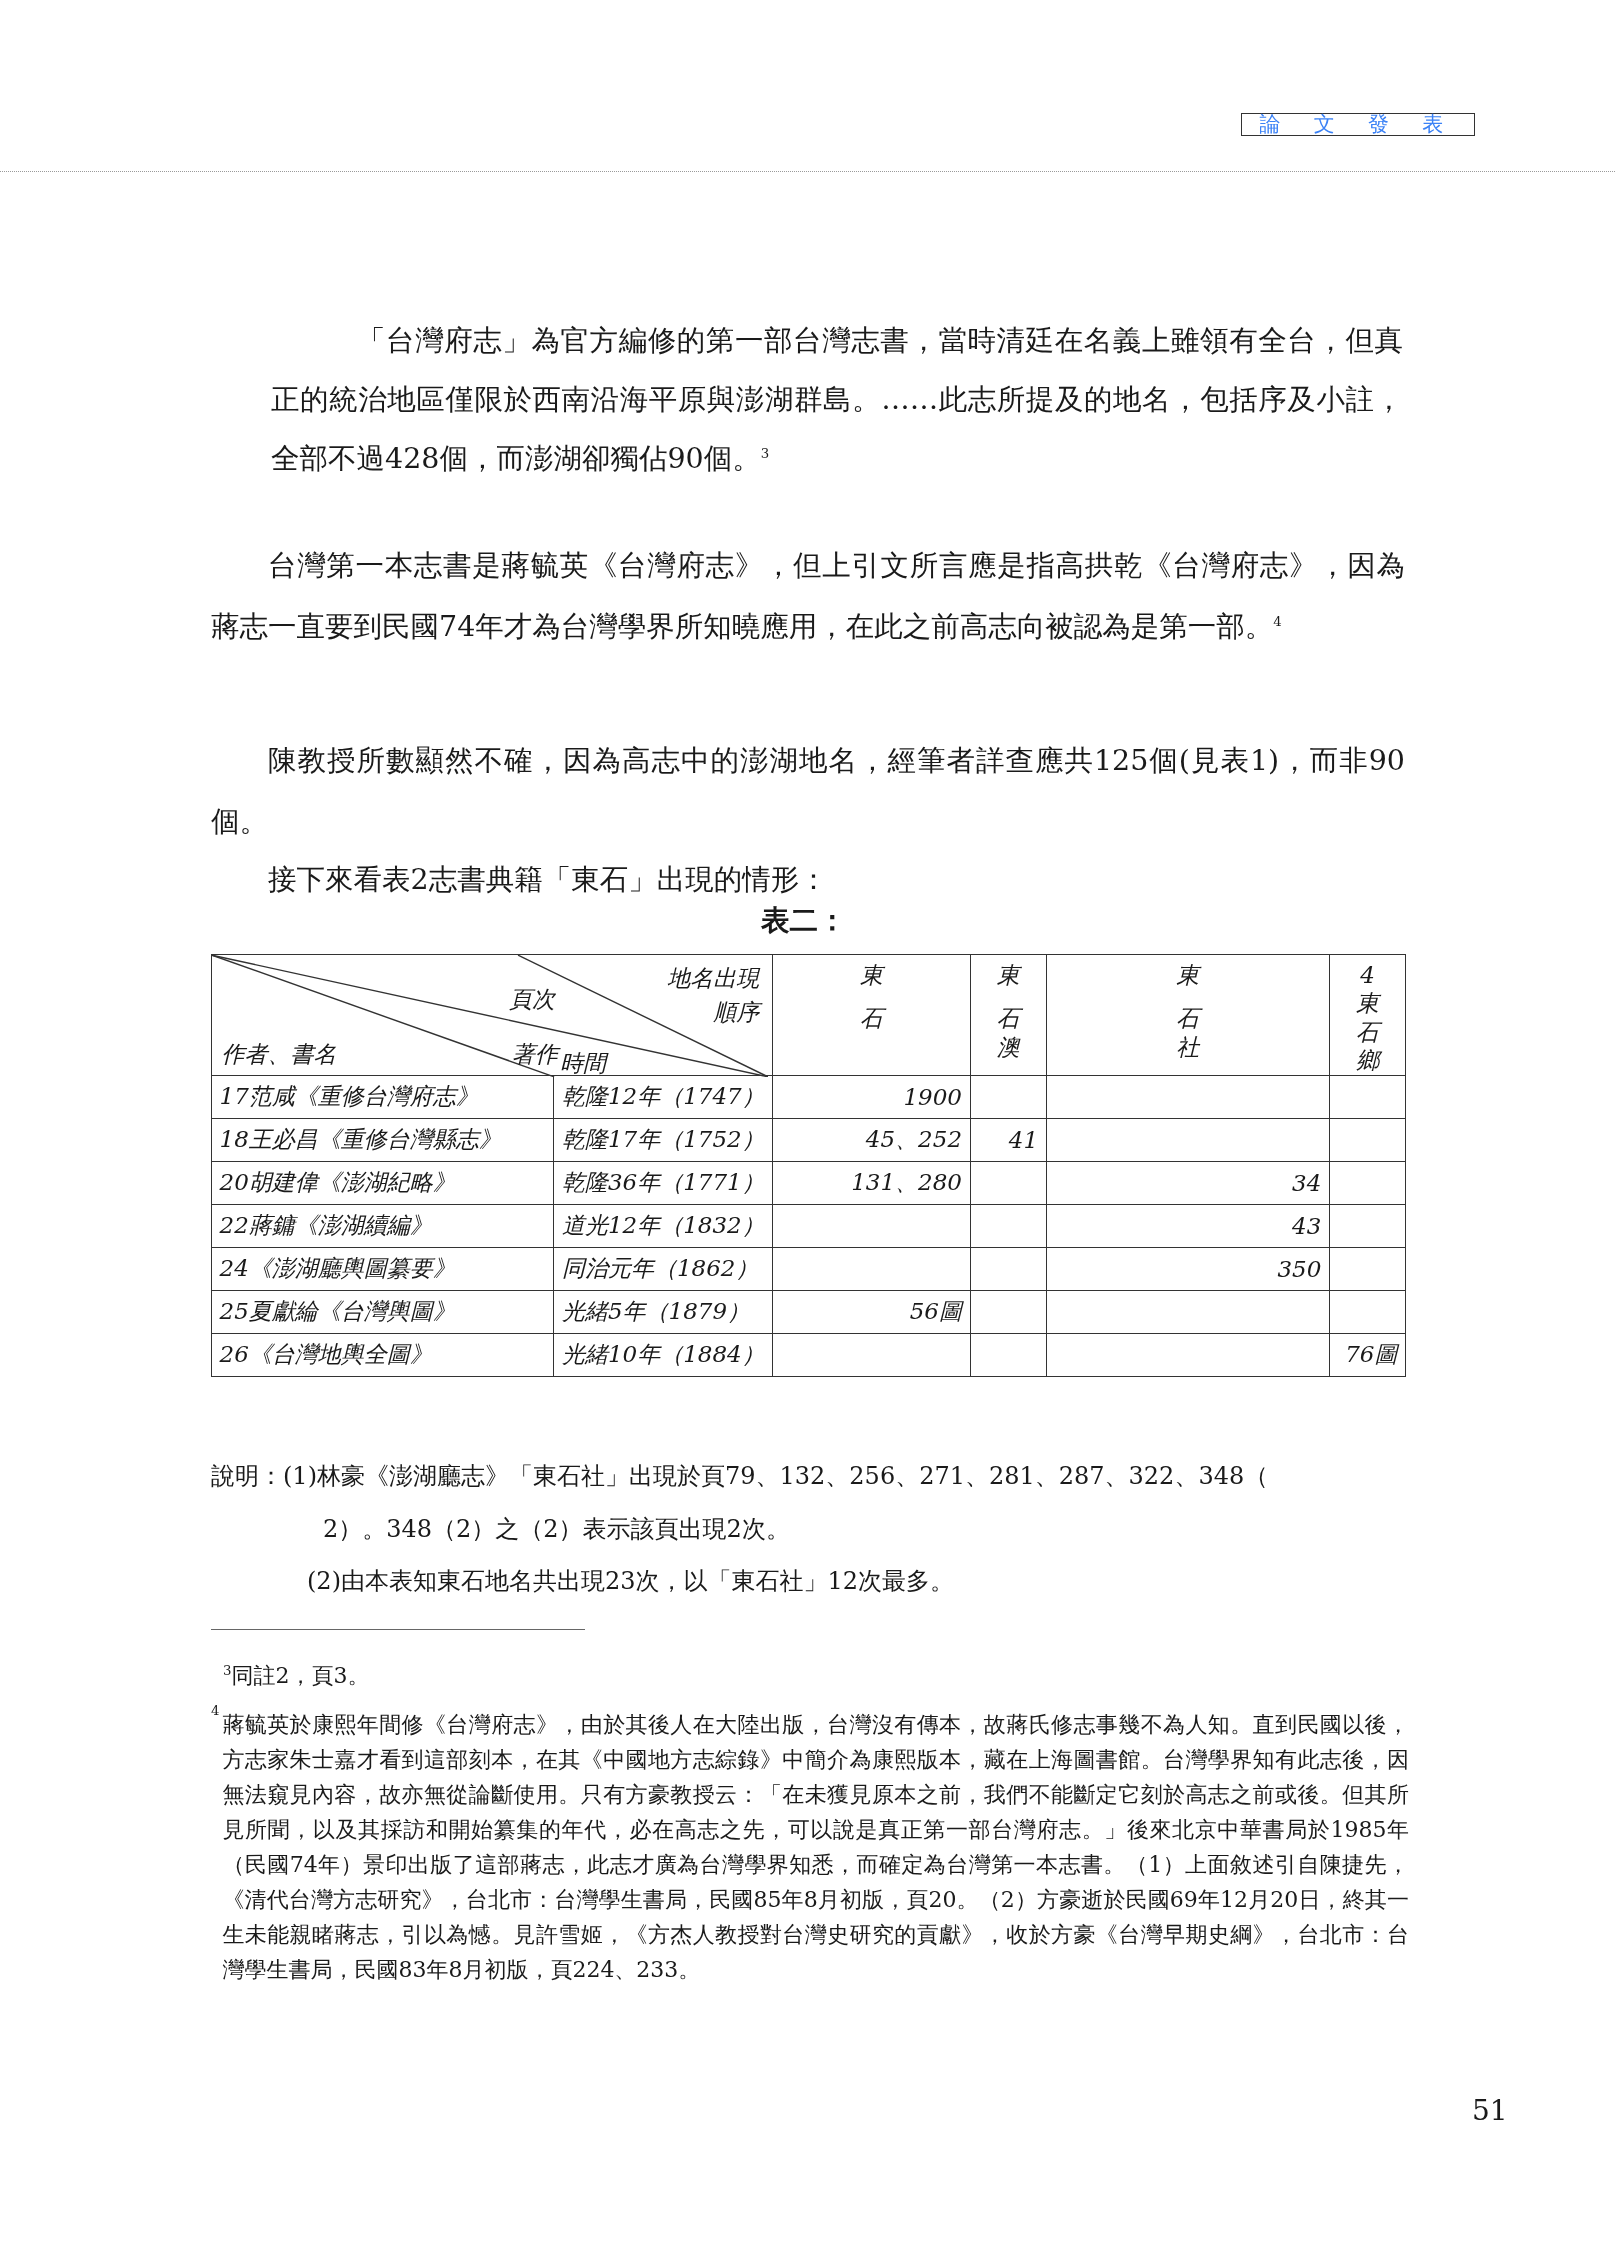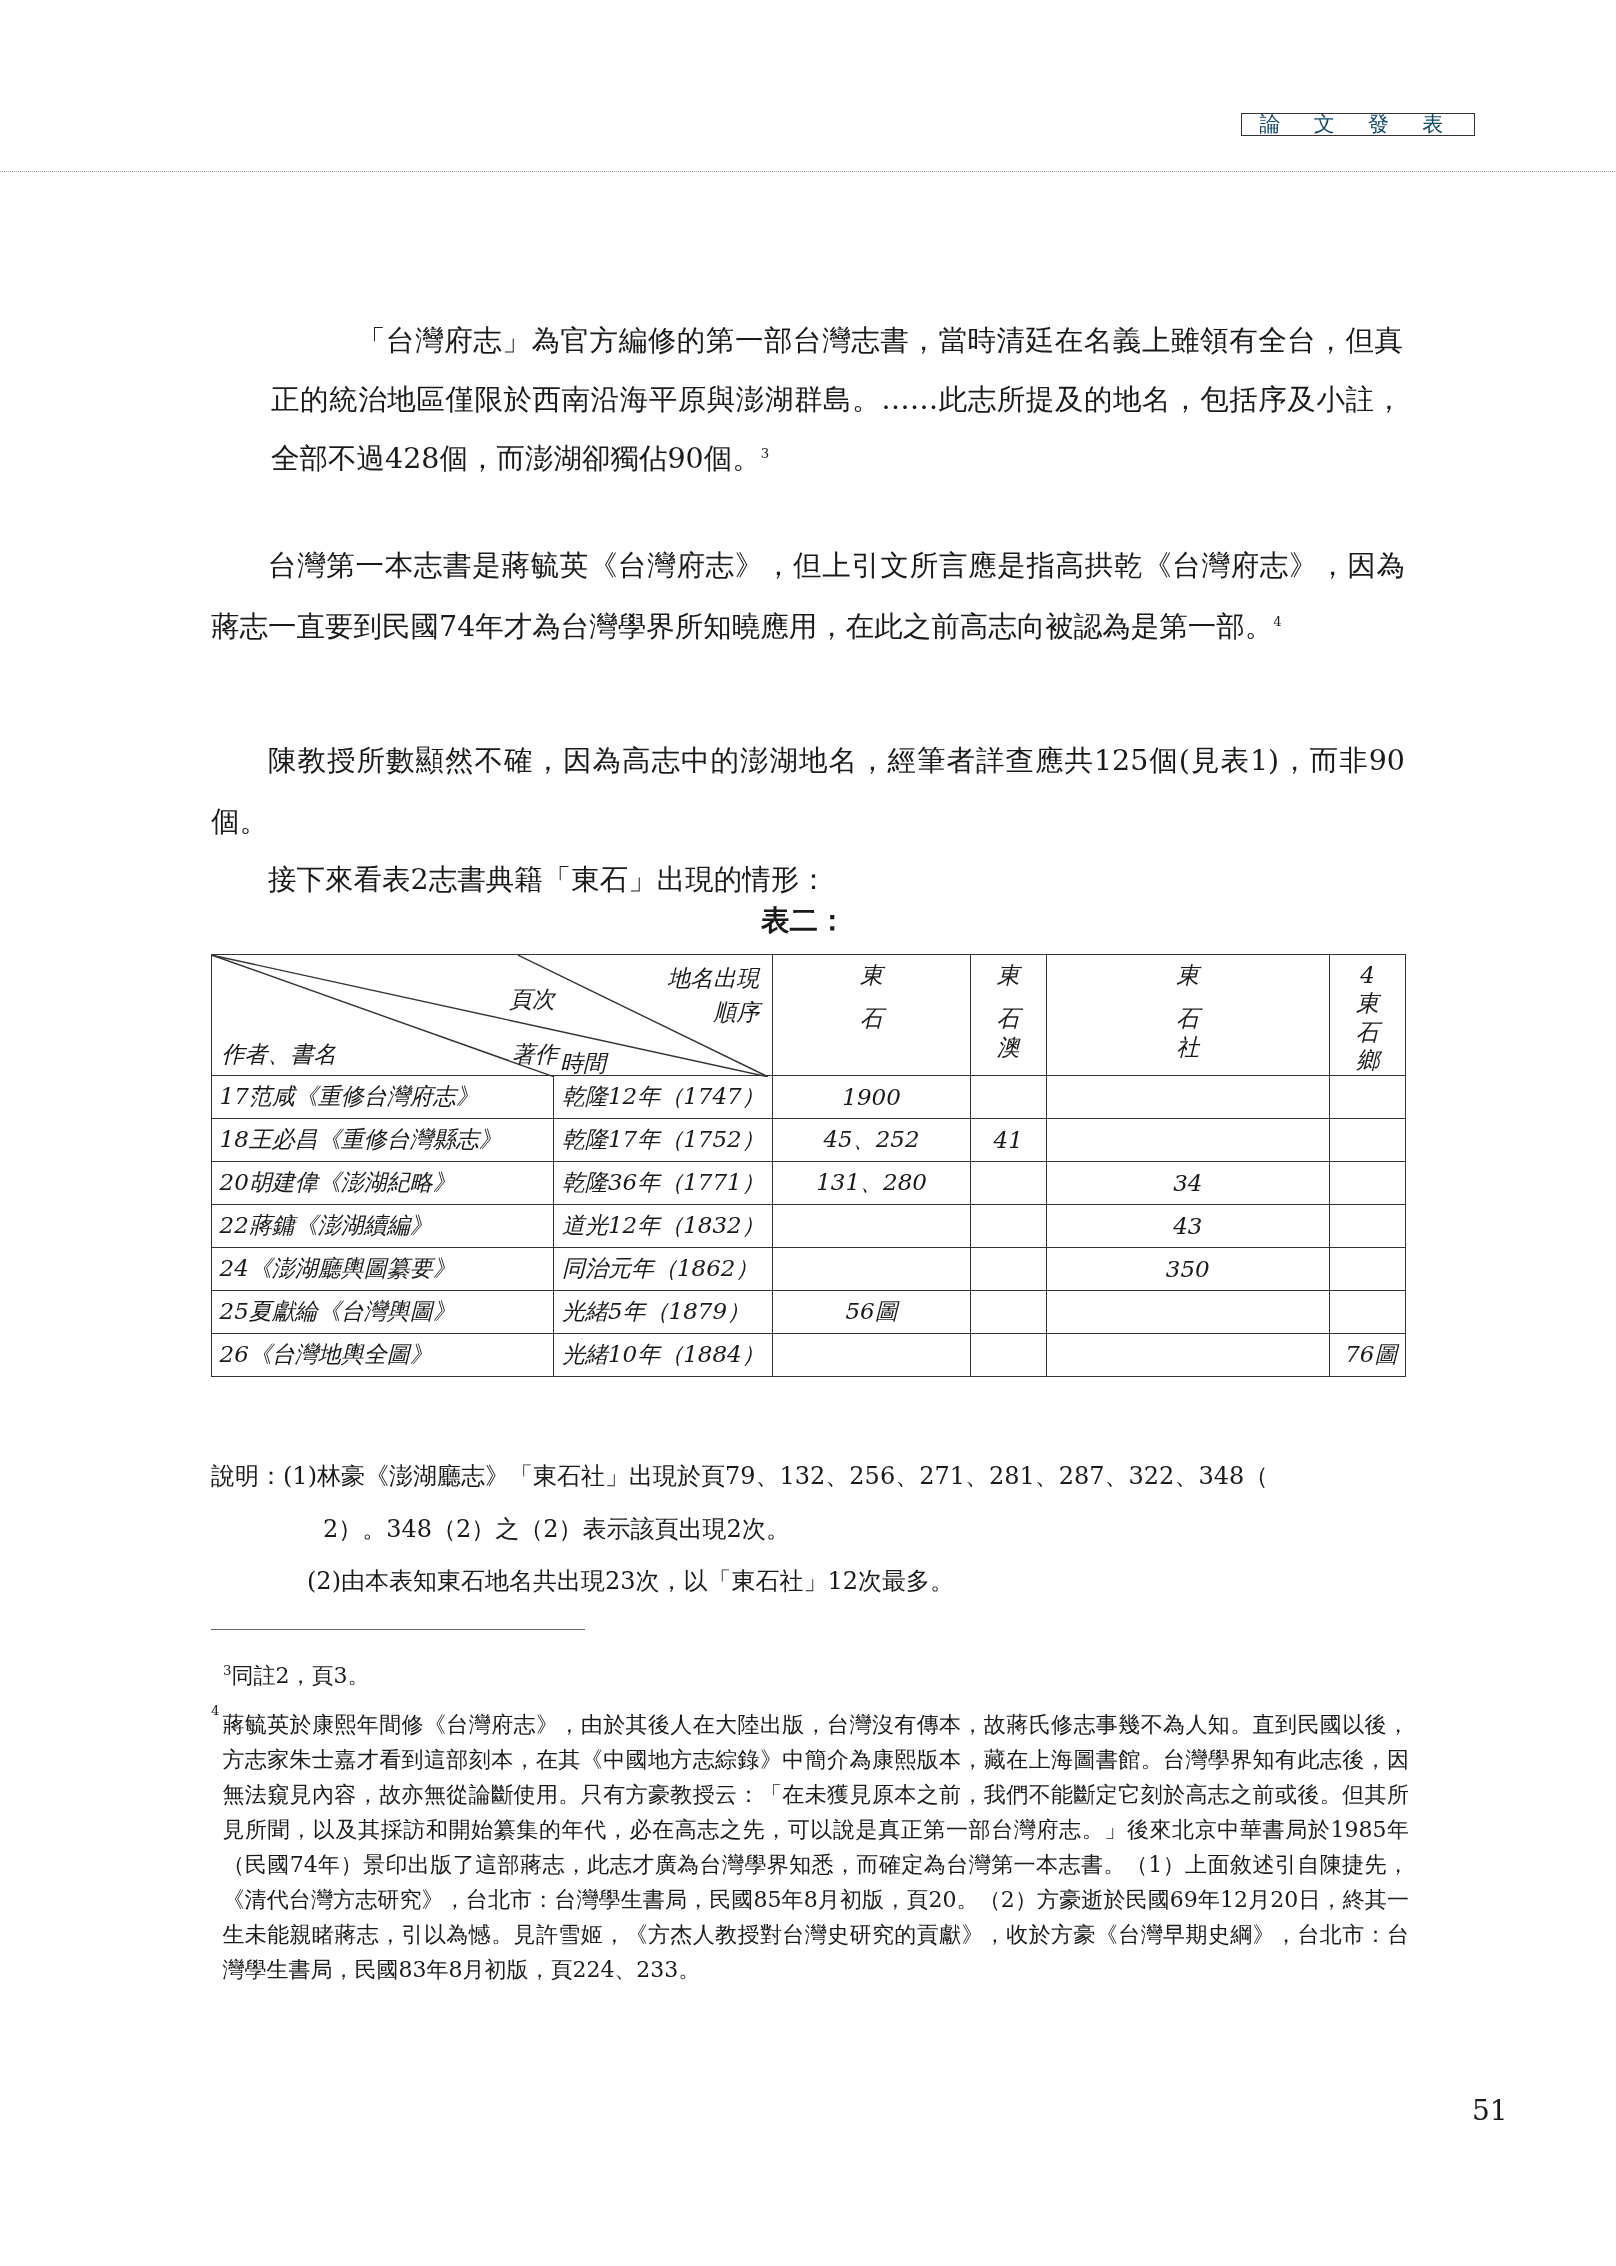--- a/index.html
+++ b/index.html
@@ -4,21 +4,21 @@
 <style>
   html, body { margin: 0; padding: 0; background: #ffffff; }
   body {
     width: 1617px; height: 2266px; position: relative; overflow: hidden;
     font-family: "DejaVu Serif", "Liberation Serif", serif; color: #1a1a1a;
   }
   .section-tag {
     position: absolute; left: 1241px; top: 113px; width: 232px; height: 21px;
     border: 1.4px solid #333; font-family: "DejaVu Sans", sans-serif;
     font-size: 21px; line-height: 21px; text-align: center; letter-spacing: 13.3px;
-    color: #0c4a6e;
+    color: #3b82f6;
   }
   .dotted-rule {
     position: absolute; left: 0; top: 171px; width: 1617px; height: 0;
     border-top: 1.9px dotted #9a9a9a;
   }
   .para {
     position: absolute; font-size: 28.5px; line-height: 57px; margin: 0;
     text-align: justify;
   }
   sup.fn { font-size: 13.3px; vertical-align: super; line-height: 0; }
@@ -28,21 +28,21 @@
   .p3 { left: 268px; top: 851px; width: 1141px; }
   .table-caption {
     position: absolute; left: 761px; top: 902px; font-family: "DejaVu Sans", sans-serif;
     font-size: 28.5px; font-weight: bold;
   }
   table.t2 {
     position: absolute; left: 211px; top: 954px; border-collapse: collapse;
     font-size: 23px; width: 1195px;
   }
   table.t2 td { border: 1.9px solid #333; padding: 0 7.6px; height: 42px; white-space: nowrap; font-style: italic; }
-  table.t2 td.num { text-align: center; }
+  table.t2 td.num { text-align: right; }
   .hdr-diag { position: relative; height: 122px; padding: 0 !important; }
   .hdr-diag svg { position: absolute; left: 0; top: 0; }
   .hdr-diag span { position: absolute; font-size: 23px; }
   .hdr-col { text-align: center; vertical-align: top; padding-top: 5.7px !important; line-height: 28.5px; }
   .notes { position: absolute; font-size: 24px; line-height: 48px; }
   .n1 { left: 211px; top: 1452px; width: 1198px; }
   .n1b { left: 323px; top: 1505px; }
   .n2 { left: 307px; top: 1557px; }
   .fn-rule { position: absolute; left: 211px; top: 1629px; width: 374px; border-top: 1.9px solid #666; }
   .footnote { position: absolute; font-size: 22px; line-height: 35px; left: 211px; width: 1198px; }

